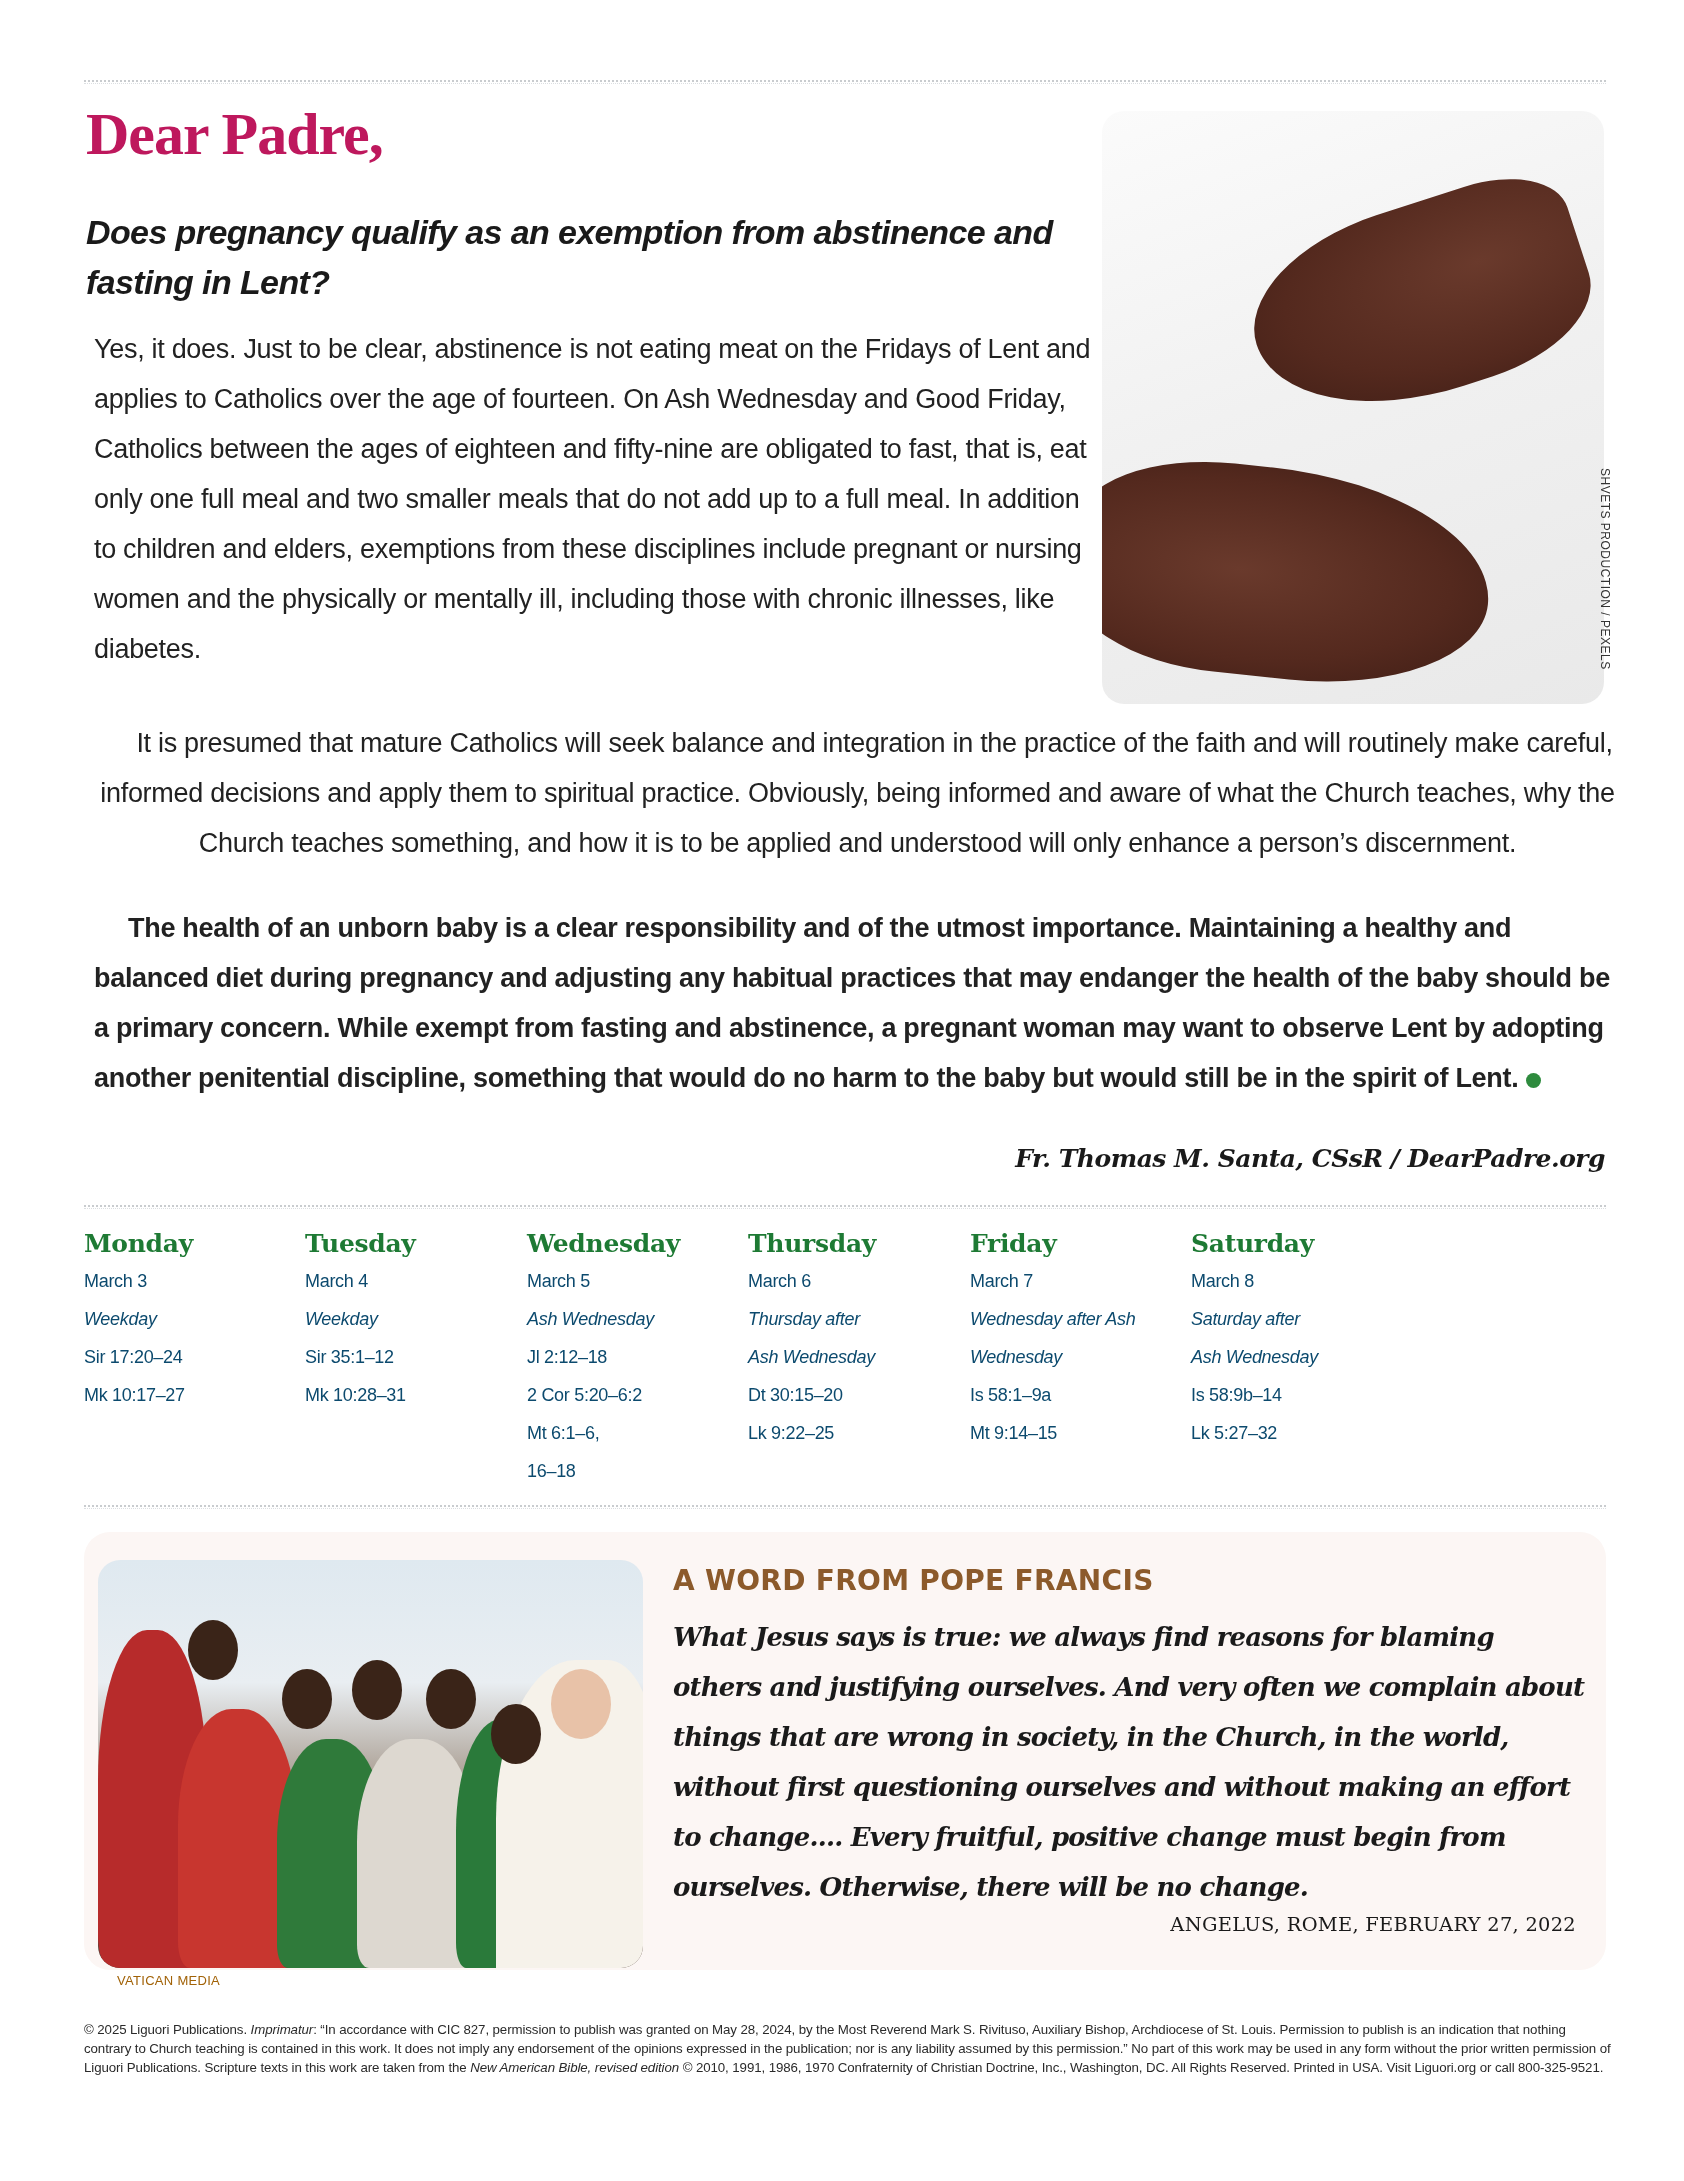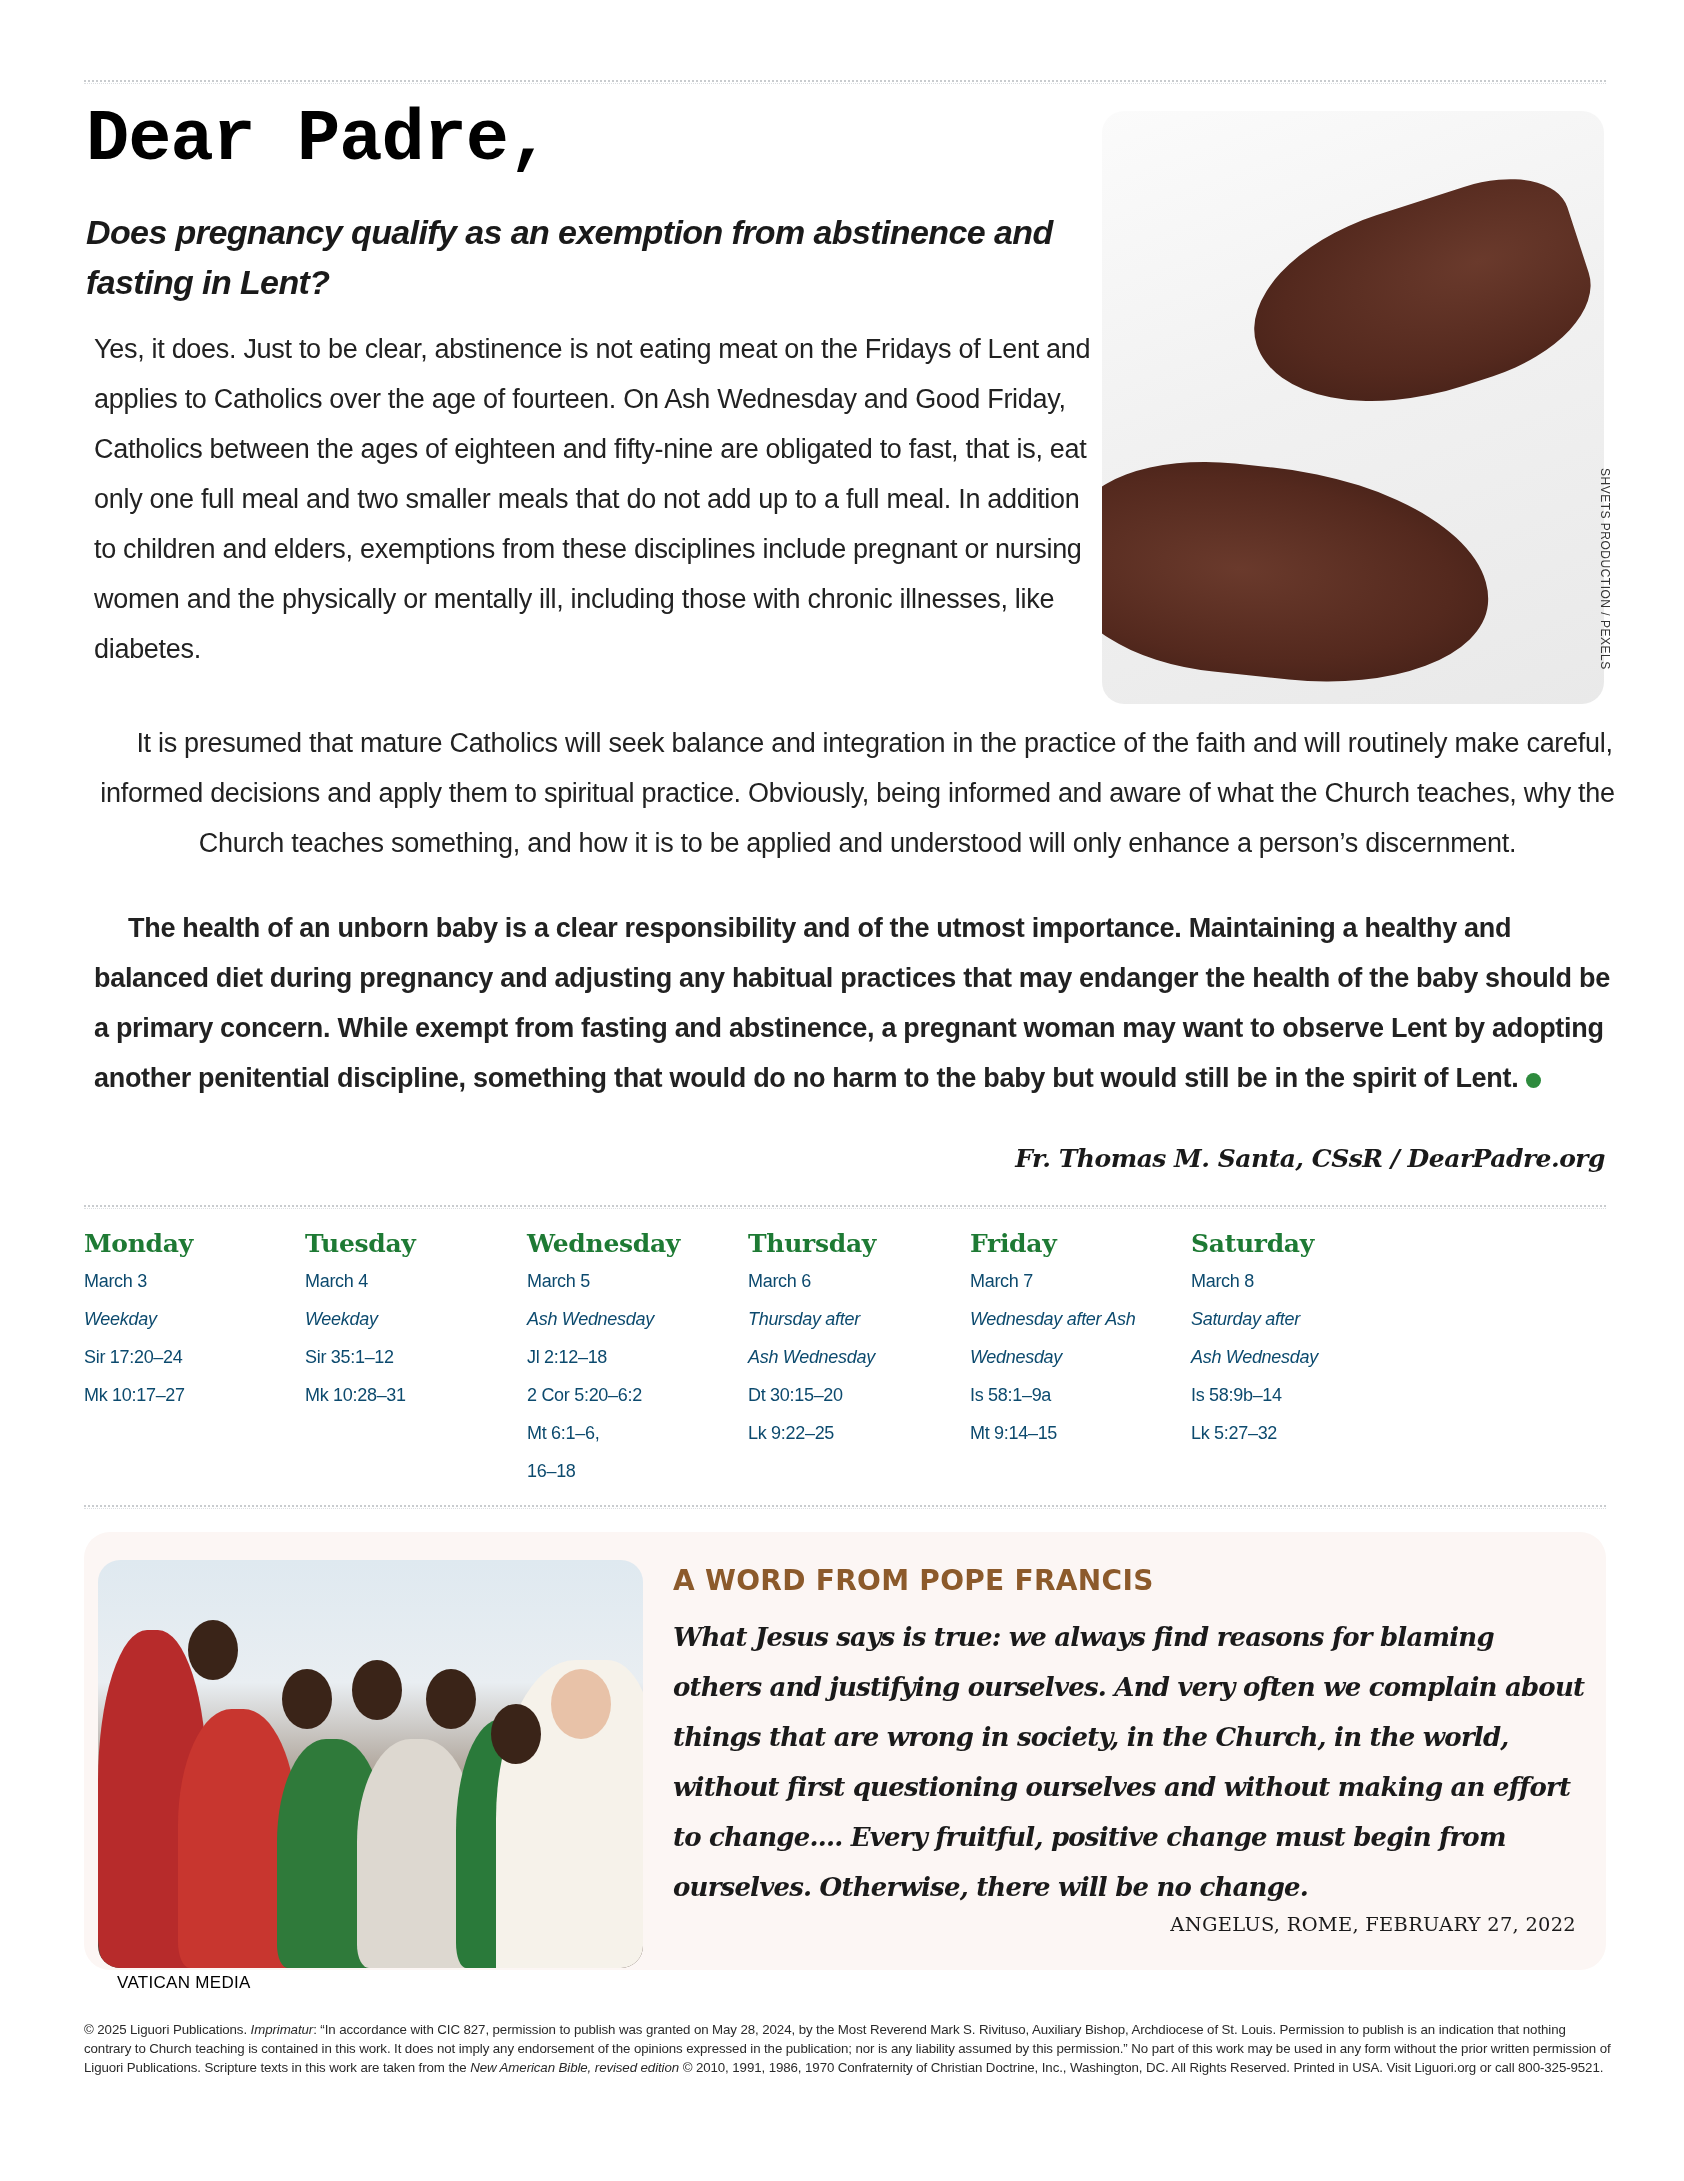--- a/index.html
+++ b/index.html
@@ -9,22 +9,22 @@
     .divider {
       position: absolute; left: 84px; width: 1522px; height: 4px;
       border-top: 2px dotted #c9cccf; border-bottom: 1px dotted #dcdfe2;
     }
     .divider.top { top: 80px; }
     .divider.mid { top: 1205px; }
     .divider.bot { top: 1505px; }
 
     .title {
       position: absolute; left: 86px; top: 104px;
-      font-family: Liberation Mono, monospace; font-weight: bold; font-size: 72px;
-      color: #000000; letter-spacing: -1px; line-height: 1;
+      font-family: Liberation Serif, serif; font-weight: bold; font-size: 60px;
+      color: #be185d; letter-spacing: -1px; line-height: 1;
     }
     .question {
       position: absolute; left: 86px; top: 207px; width: 995px;
       font-family: "Liberation Sans", sans-serif; font-style: italic; font-weight: bold;
       font-size: 34px; line-height: 50px; color: #1a1a1a; letter-spacing: -0.6px;
     }
     .photo-pregnant {
       position: absolute; left: 1102px; top: 111px; width: 502px; height: 593px;
       border-radius: 22px; overflow: hidden;
       background: linear-gradient(160deg, #fbfbfb 0%, #f1f1f1 45%, #e9e9e9 100%);
@@ -84,21 +84,21 @@
     .photo-pope .p-green2 { left: 358px; top: 159px; width: 100px; height: 249px; background: #2a7a3a; }
     .photo-pope .p-pope { left: 398px; top: 100px; width: 159px; height: 318px; background: #f6f2ea; border-radius: 50% 30% 0 0; }
     .photo-pope .head { position: absolute; width: 50px; height: 60px; border-radius: 50%; background: #3a2418; }
     .photo-pope .head.h1 { left: 90px; top: 60px; }
     .photo-pope .head.h2 { left: 184px; top: 109px; }
     .photo-pope .head.h3 { left: 254px; top: 100px; }
     .photo-pope .head.h4 { left: 328px; top: 109px; }
     .photo-pope .head.h5 { left: 393px; top: 144px; }
     .photo-pope .head.pope-head { left: 453px; top: 109px; width: 60px; height: 70px; background: #e8c2a8; }
     .photo-credit-2 {
-      position: absolute; left: 117px; top: 1973px; font-size: 17px; color: #000000; letter-spacing: 0.3px;
+      position: absolute; left: 117px; top: 1973px; font-size: 13px; color: #a16207; letter-spacing: 0.3px;
     }
     .pope-heading {
       position: absolute; left: 673px; top: 1564px;
       font-family: "DejaVu Sans", sans-serif; font-weight: bold; font-size: 28px;
       color: #8c5a2b; letter-spacing: 0.3px;
     }
     .pope-quote {
       position: absolute; left: 673px; top: 1612px; width: 915px;
       font-family: "DejaVu Serif", serif; font-style: italic; font-weight: bold;
       font-size: 26px; line-height: 50px; color: #1a1a1a; letter-spacing: -0.8px;

